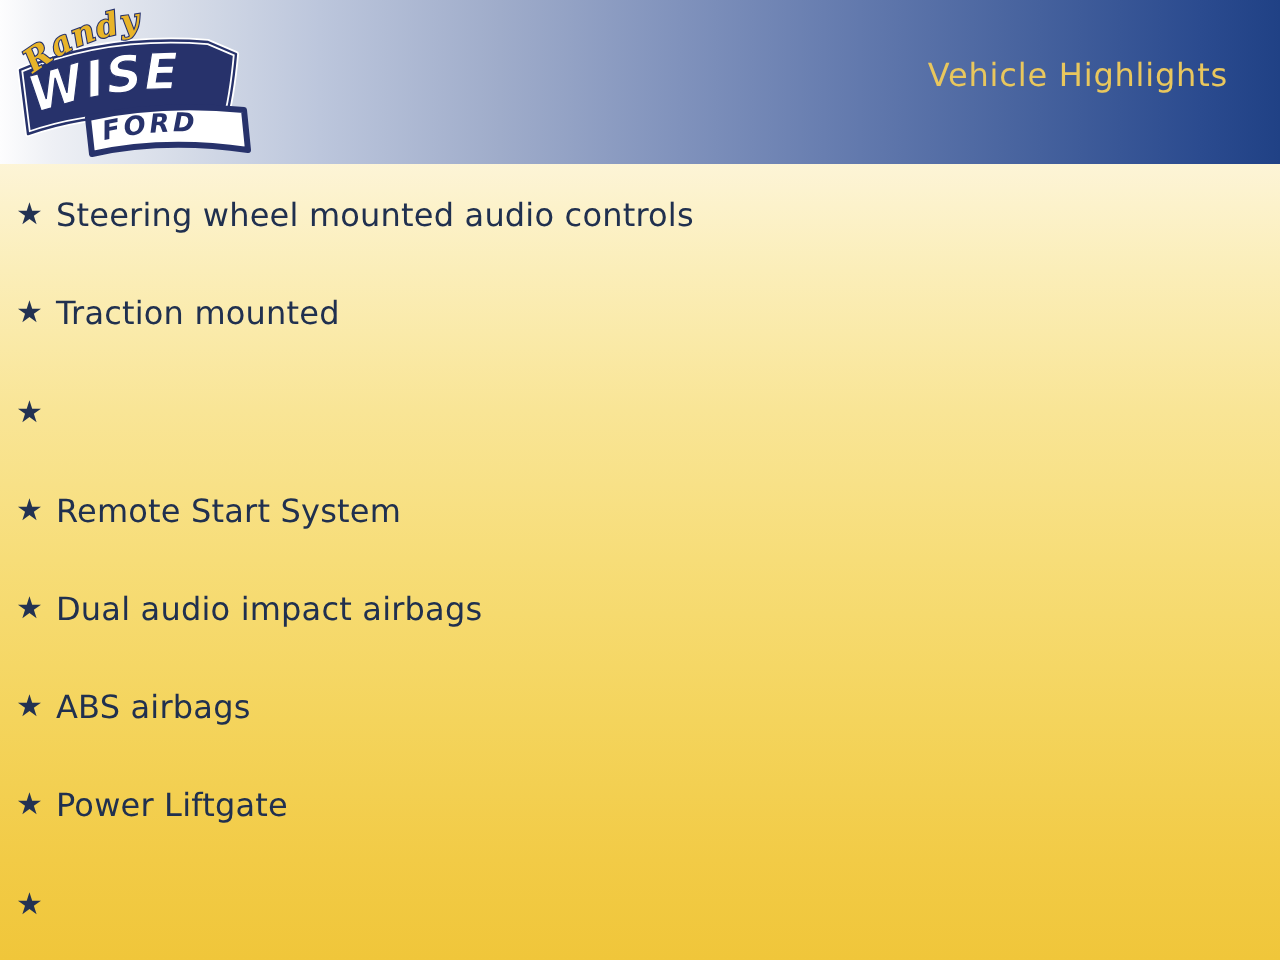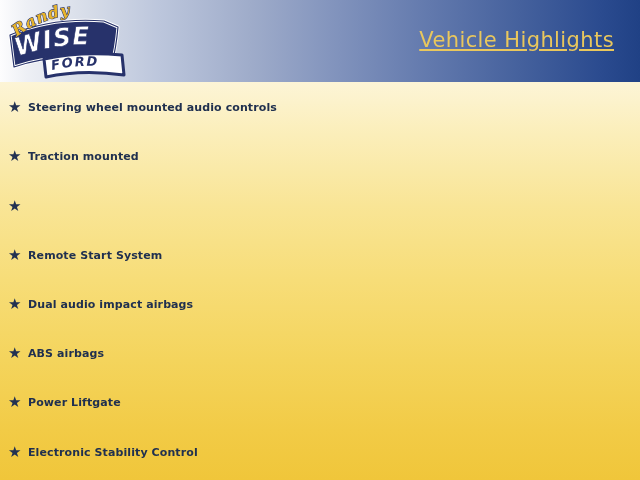--- a/index.html
+++ b/index.html
@@ -48,26 +48,25 @@
         #6279ad 430px,
         #45619d 520px,
         #2b4b8f 600px,
         #204185 640px);
   }
 
   .header-title {
     position: absolute;
     right: 26px;
     top: 28px;
-    font-size: 21px;
+    font-size: 16px;
     letter-spacing: 0.4px;
     color: #e9c75d;
     white-space: nowrap;
     font-family: "DejaVu Sans", sans-serif;
-    text-decoration: underline;
   }
 
   
   .logo {
     position: absolute;
     left: 4px;
     top: 1px;
     width: 132px;
     height: 80px;
   }
@@ -95,25 +94,24 @@
   .hl-bullet {
     width: 20px;
     font-size: 15px;
     line-height: 1;
     color: #233252;
     text-align: left;
     flex: 0 0 auto;
     font-family: "DejaVu Sans", sans-serif;
   }
   .hl-label {
-    font-size: 11px;
+    font-size: 16px;
     color: #20304f;
     letter-spacing: 0.1px;
     font-family: "DejaVu Sans", sans-serif;
-    font-weight: bold;
   }
   .hl-item:nth-child(1) { top: 12px; }
   .hl-item:nth-child(2) { top: 61px; }
   .hl-item:nth-child(3) { top: 111px; }
   .hl-item:nth-child(4) { top: 160px; }
   .hl-item:nth-child(5) { top: 209px; }
   .hl-item:nth-child(6) { top: 258px; }
   .hl-item:nth-child(7) { top: 307px; }
   .hl-item:nth-child(8) { top: 357px; }
 </style>
@@ -181,17 +179,16 @@
     <li class="hl-item">
       <span class="hl-bullet">★</span>
       <span class="hl-label">ABS airbags</span>
     </li>
     <li class="hl-item">
       <span class="hl-bullet">★</span>
       <span class="hl-label">Power Liftgate</span>
     </li>
     <li class="hl-item">
       <span class="hl-bullet">★</span>
-      <span class="hl-label">Electronic Stability Control</span>
     </li>
   </ul>
 
 </div>
 
 </body></html>

